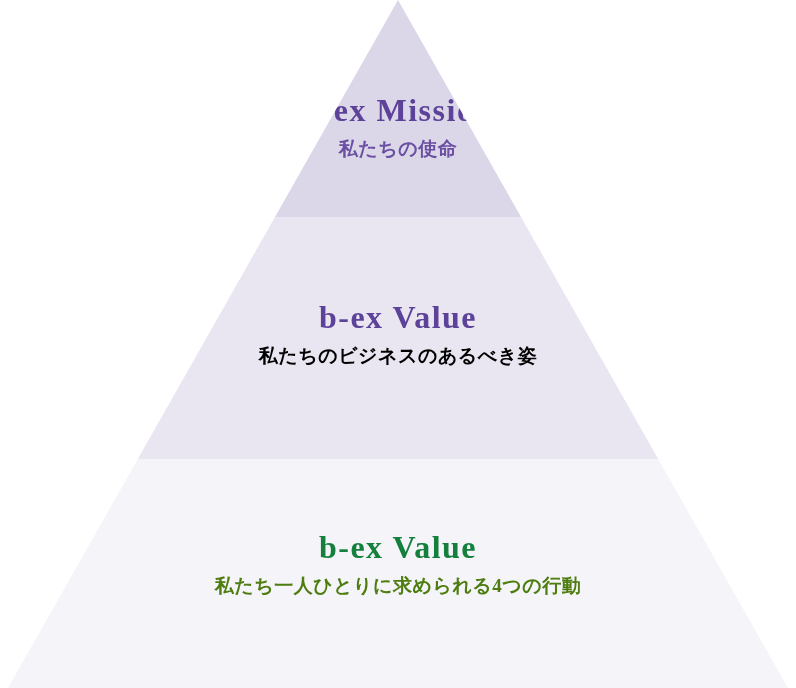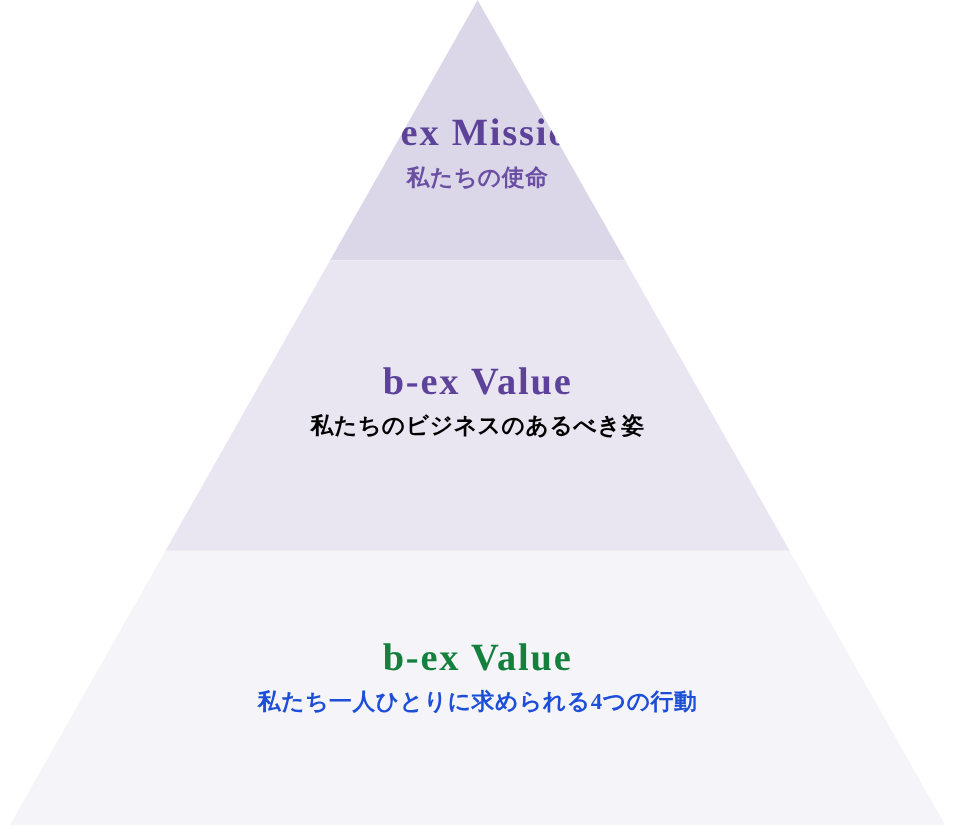--- a/index.html
+++ b/index.html
@@ -64,17 +64,17 @@
       <div class="tier-subtitle" style="color: rgb(106, 79, 163);">私たちの使命</div>
     </div>
 
     <div class="tier tier-vision" style="background: rgb(233, 230, 242);">
       <div class="tier-title" style="color: rgb(92, 66, 152);">b-ex Value</div>
       <div class="tier-subtitle" style="color: #000000;">私たちのビジネスのあるべき姿</div>
     </div>
 
     <div class="tier tier-value" style="background: rgb(245, 244, 249);">
       <div class="tier-title" style="color: #15803d;">b-ex Value</div>
-      <div class="tier-subtitle" style="color: #1d4ed8;">私たち一人ひとりに求められる4つの行動</div>
+      <div class="tier-subtitle" style="color: #4d7c0f;">私たち一人ひとりに求められる4つの行動</div>
     </div>
 
   </div>
 </div>
 
 </body></html>

